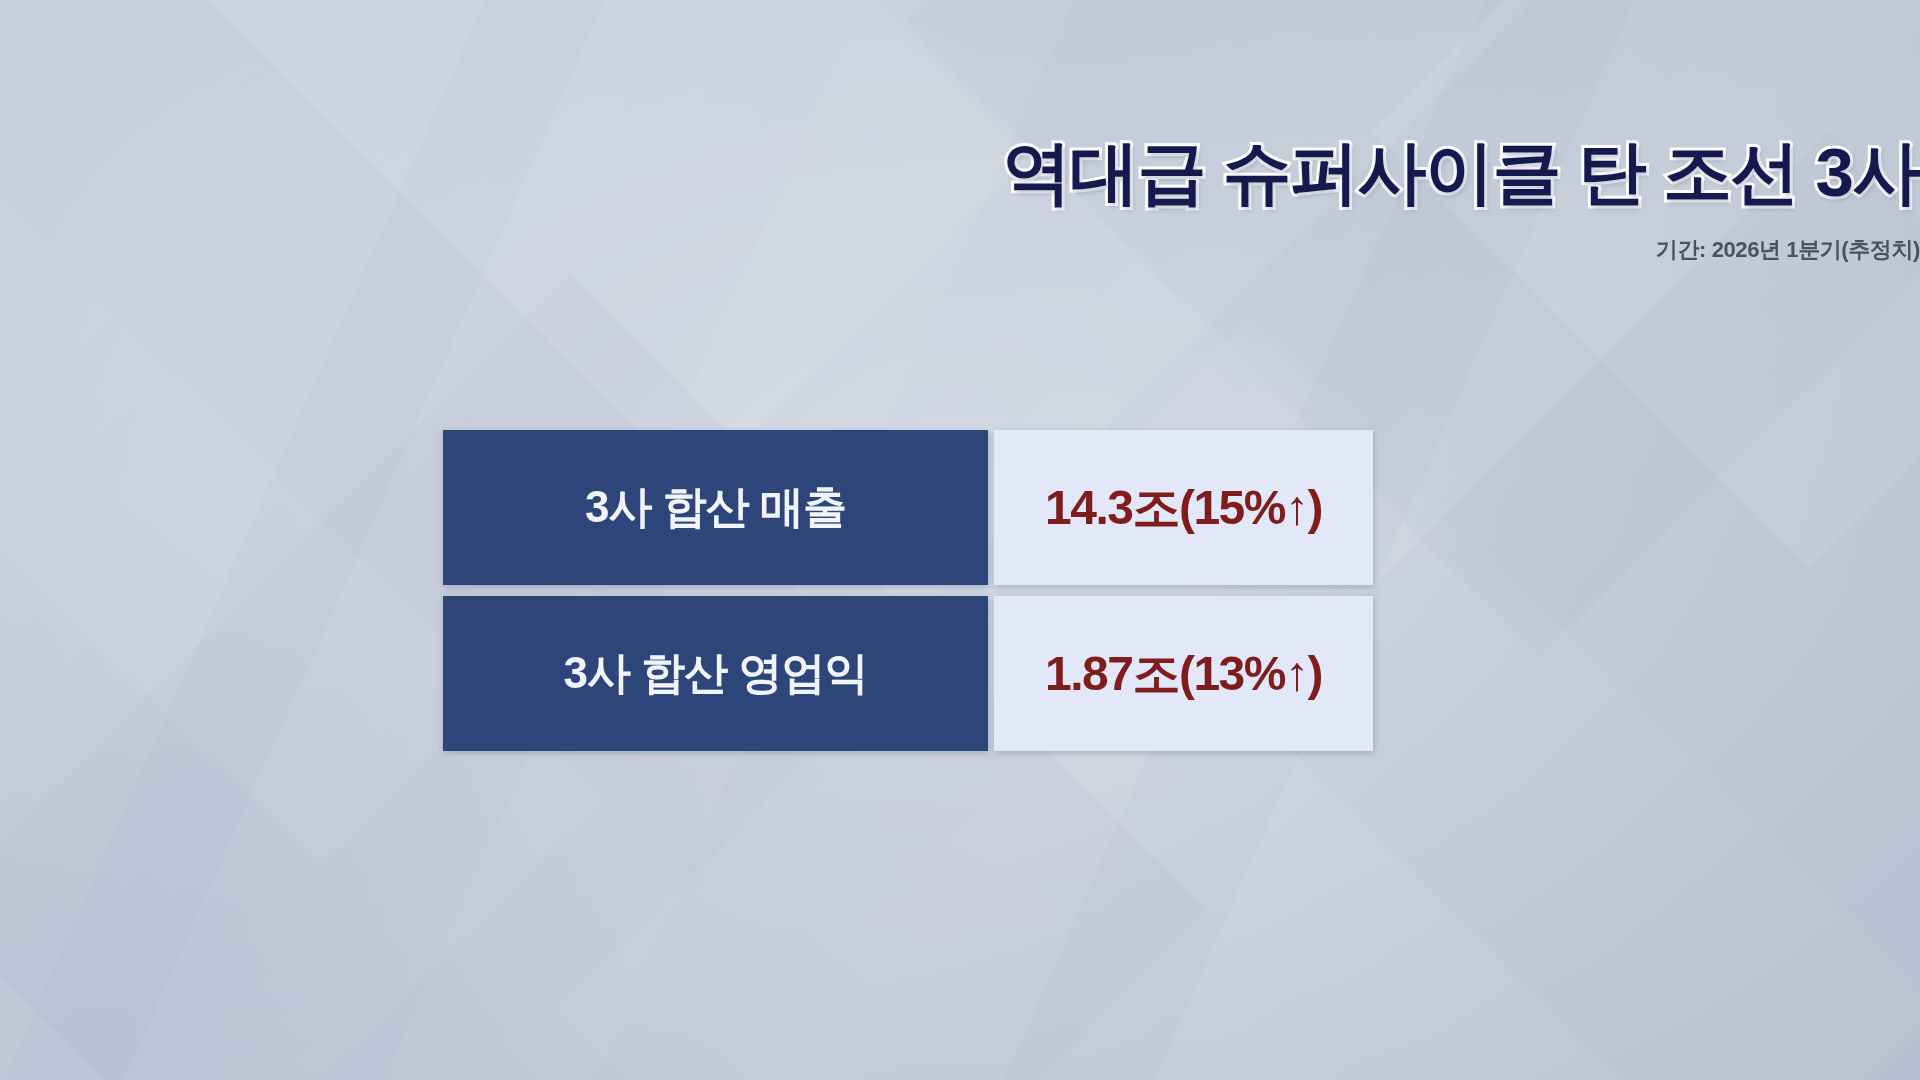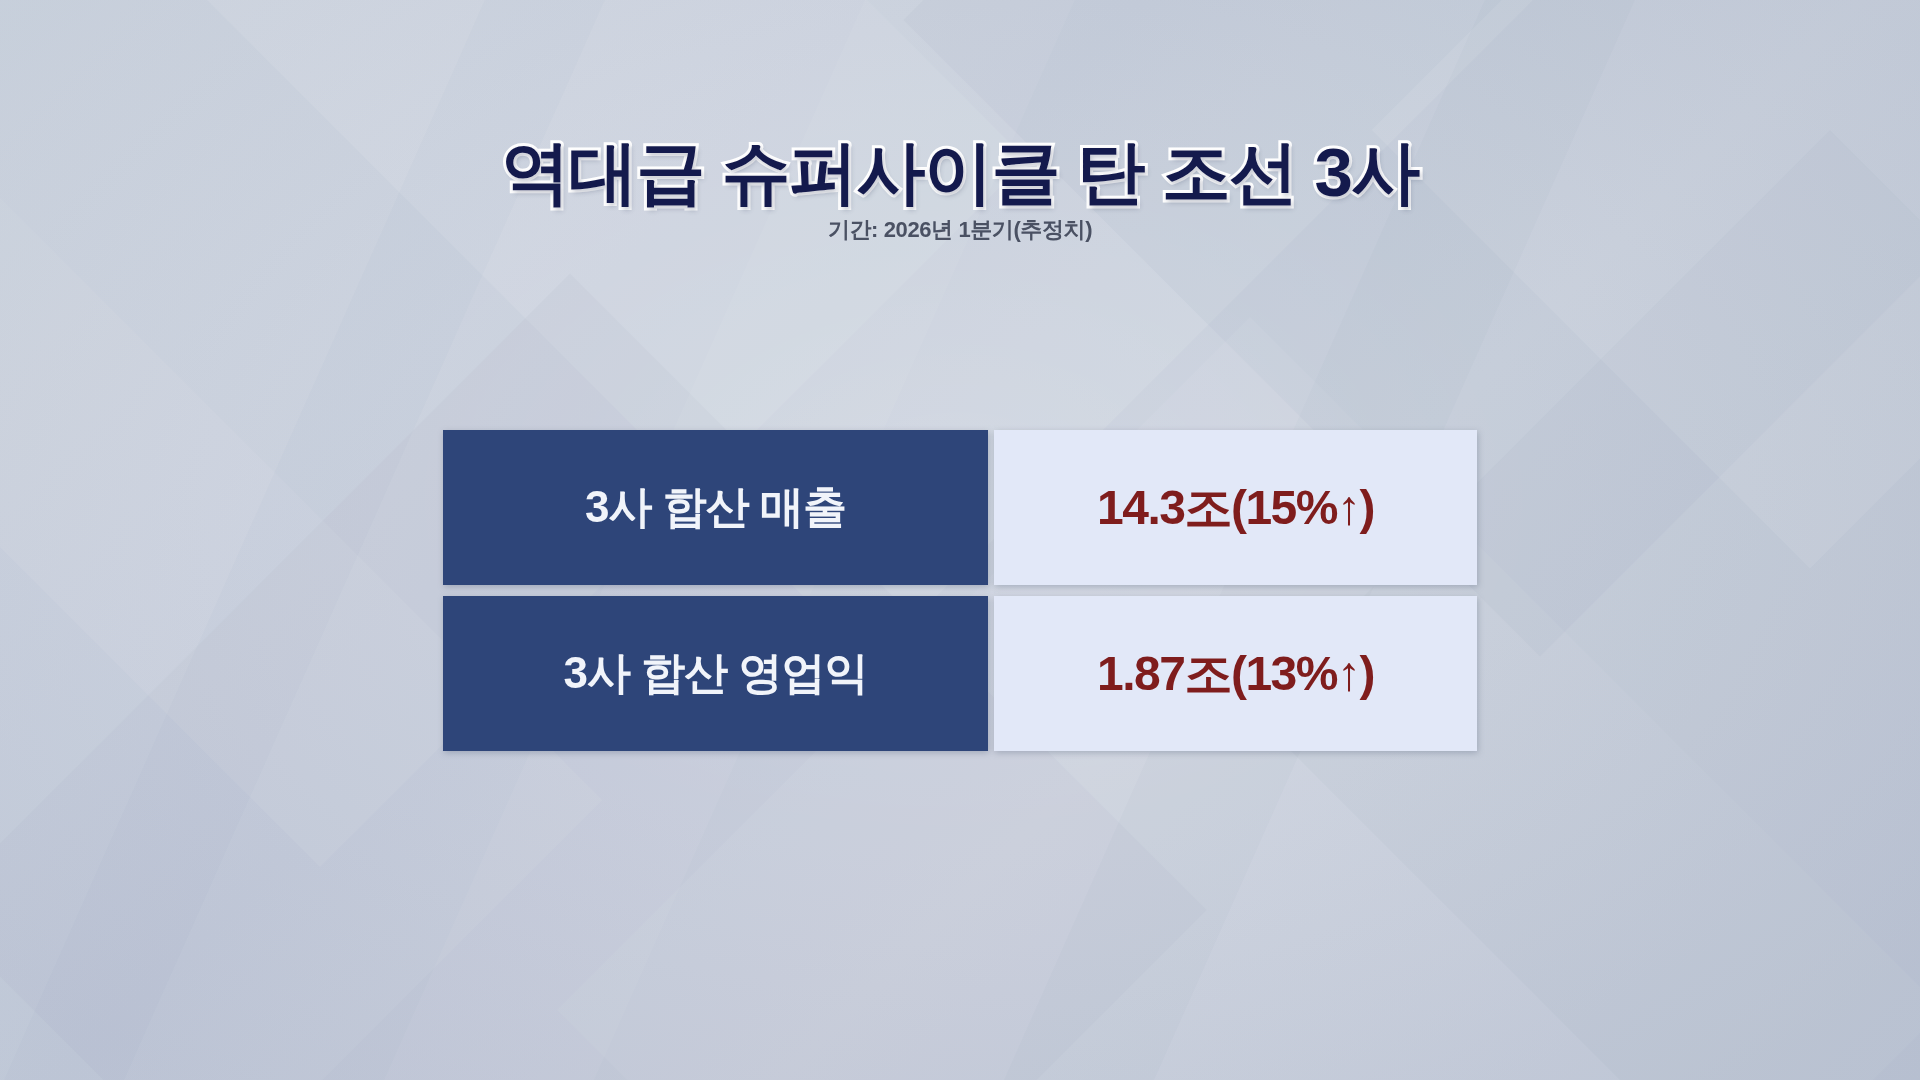--- a/index.html
+++ b/index.html
@@ -104,53 +104,53 @@
         rgba(255,255,255,0.05) 48%,
         rgba(150,162,186,0.12) 100%);
   }
 
   
   #headline-block {
     position: absolute;
     left: 0;
     top: 136px;
     width: 1920px;
-    text-align: center;
+    text-align: right;
     z-index: 5;
   }
 
   #main-title {
     font-size: 69px;
     font-weight: bold;
     letter-spacing: -1.5px;
     color: #141a4d;
     line-height: 1.08;
     -webkit-text-stroke: 6px #ffffff;
     paint-order: stroke fill;
     text-shadow:
        0 0 1px #ffffff,
        2px 3px 5px rgba(60,70,100,0.30);
     white-space: nowrap;
   }
 
   #subtitle {
-    margin-top: 4px;
+    margin-top: 24px;
     font-size: 22px;
     font-weight: bold;
     color: #4a5163;
     letter-spacing: -0.4px;
     white-space: nowrap;
   }
 
   
   #stat-table {
     position: absolute;
     left: 443px;
     top: 430px;
-    width: 1034px;
+    width: 930px;
     z-index: 6;
   }
 
   .stat-row {
     display: flex;
     height: 155px;
     margin-bottom: 11px;
     filter: drop-shadow(1px 2px 3px rgba(70,82,110,0.30));
   }
   .stat-row:last-child { margin-bottom: 12px; }

